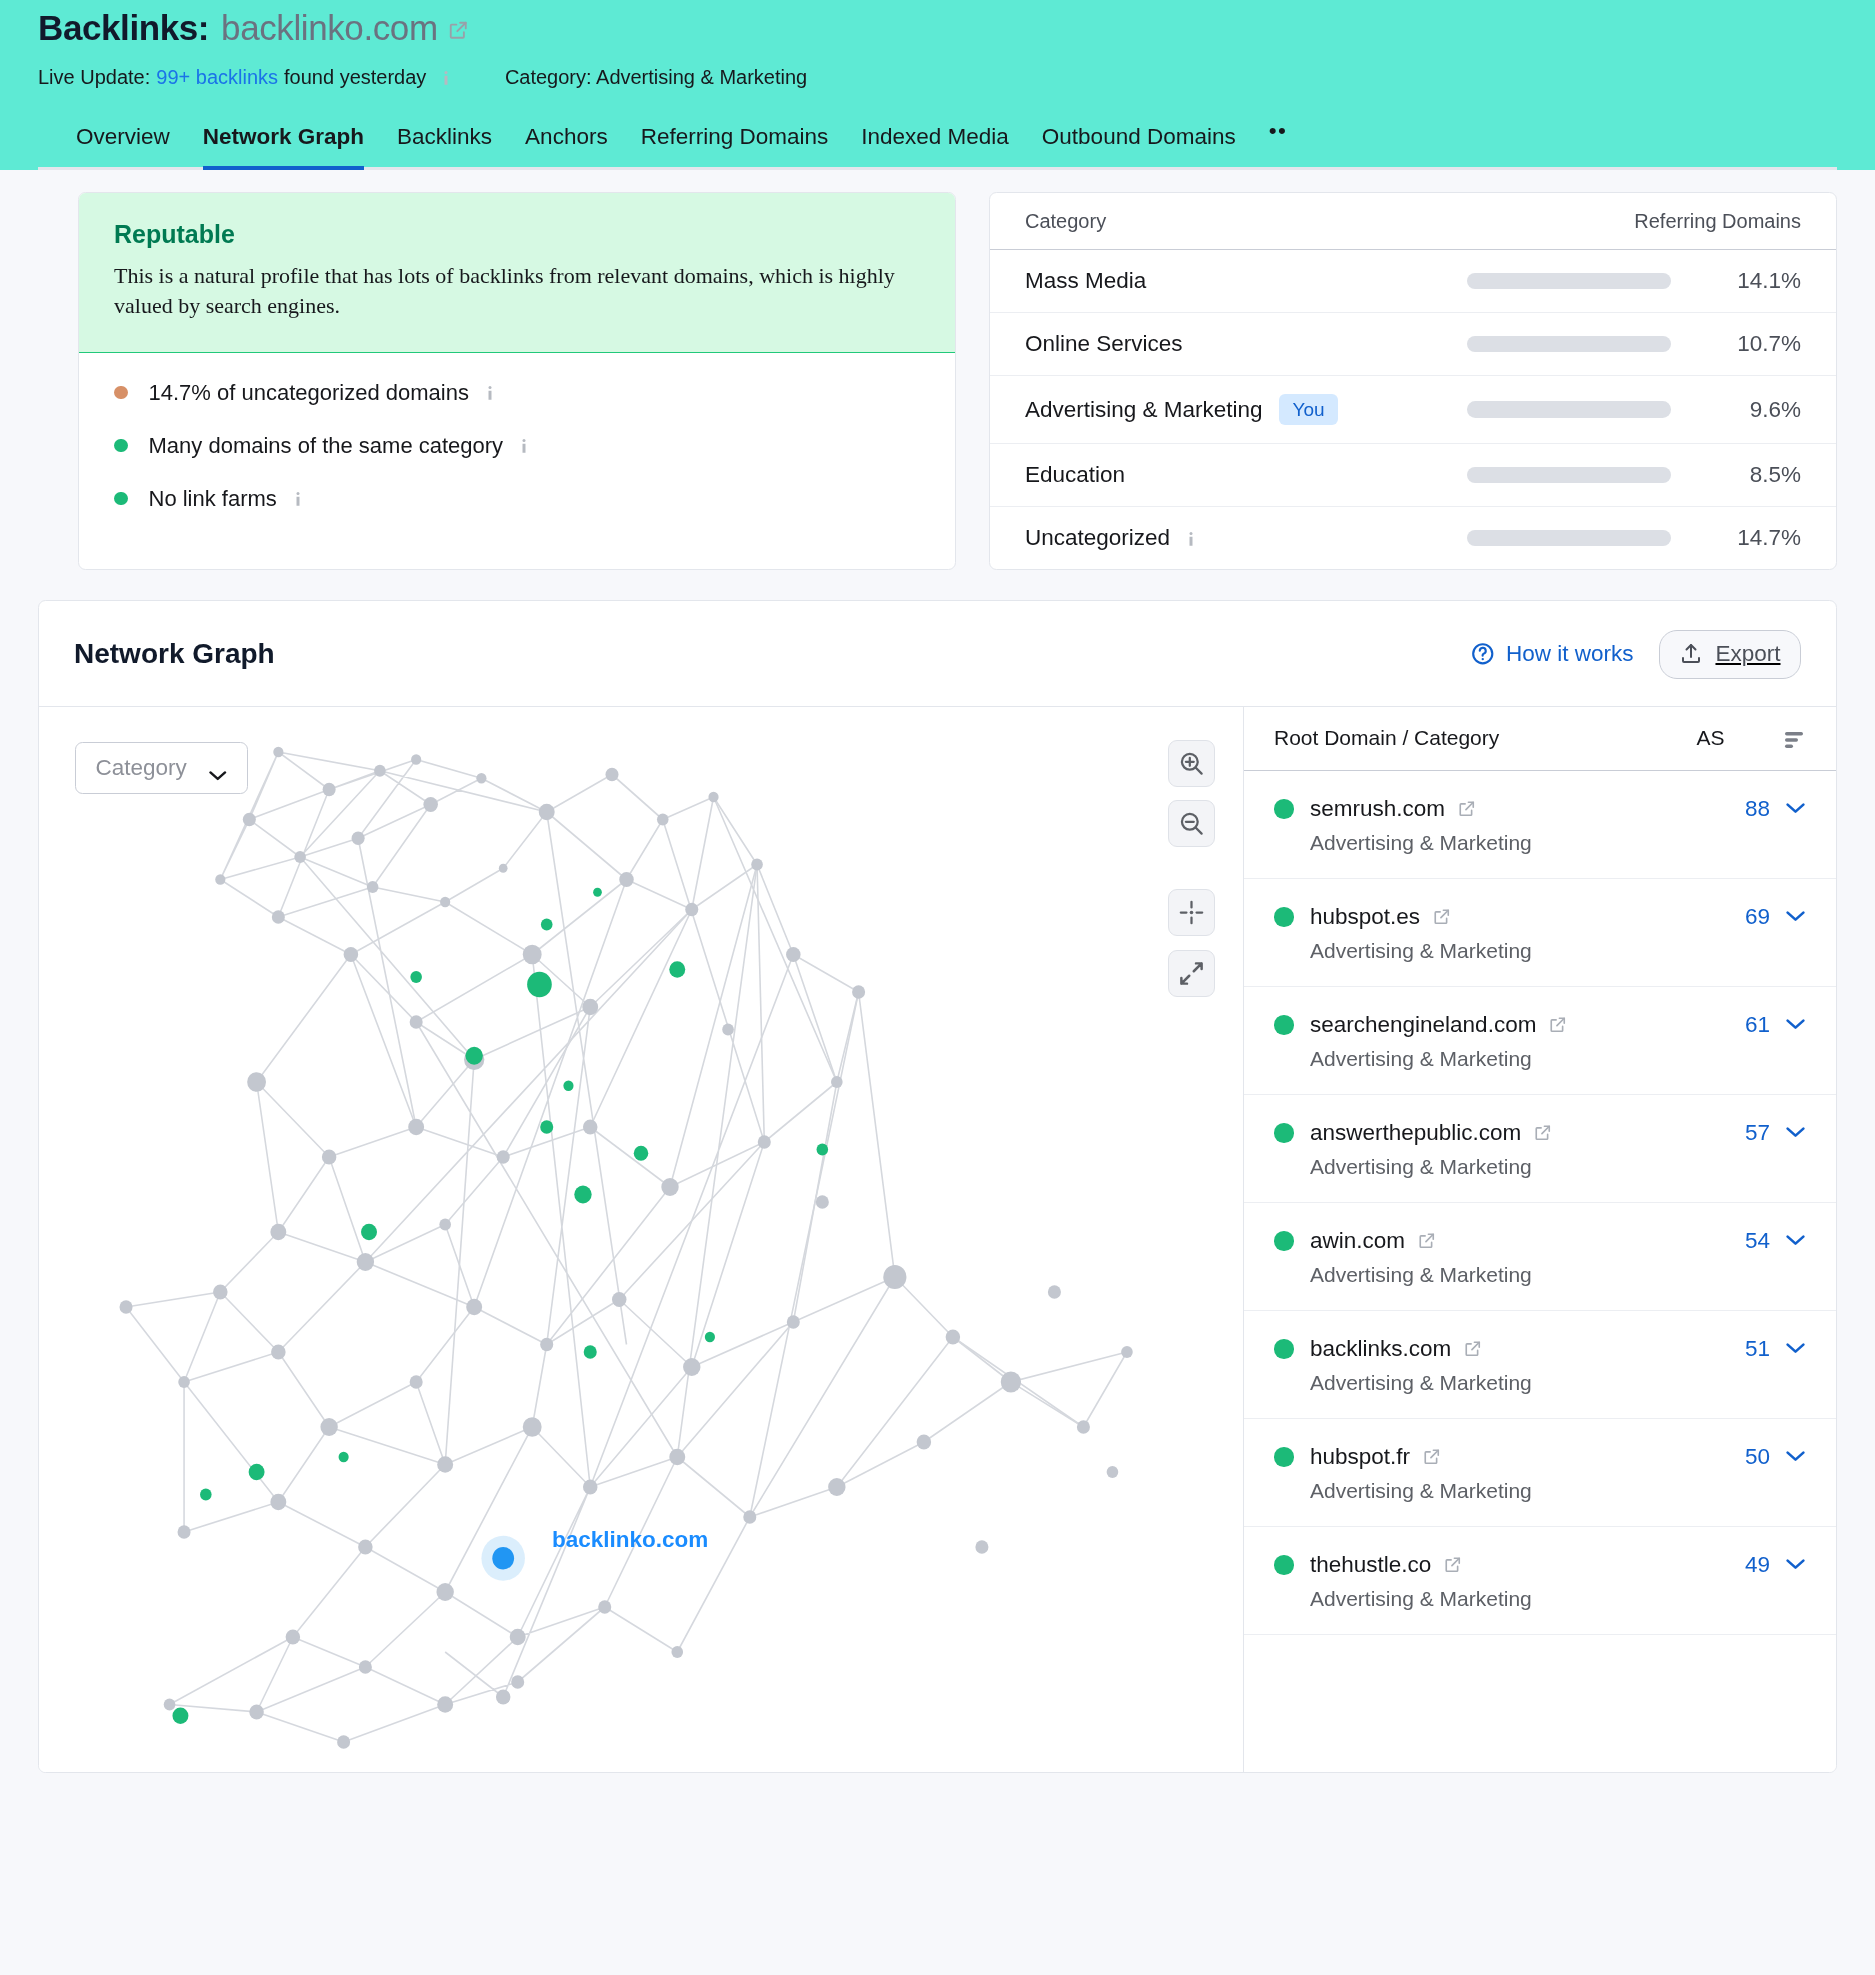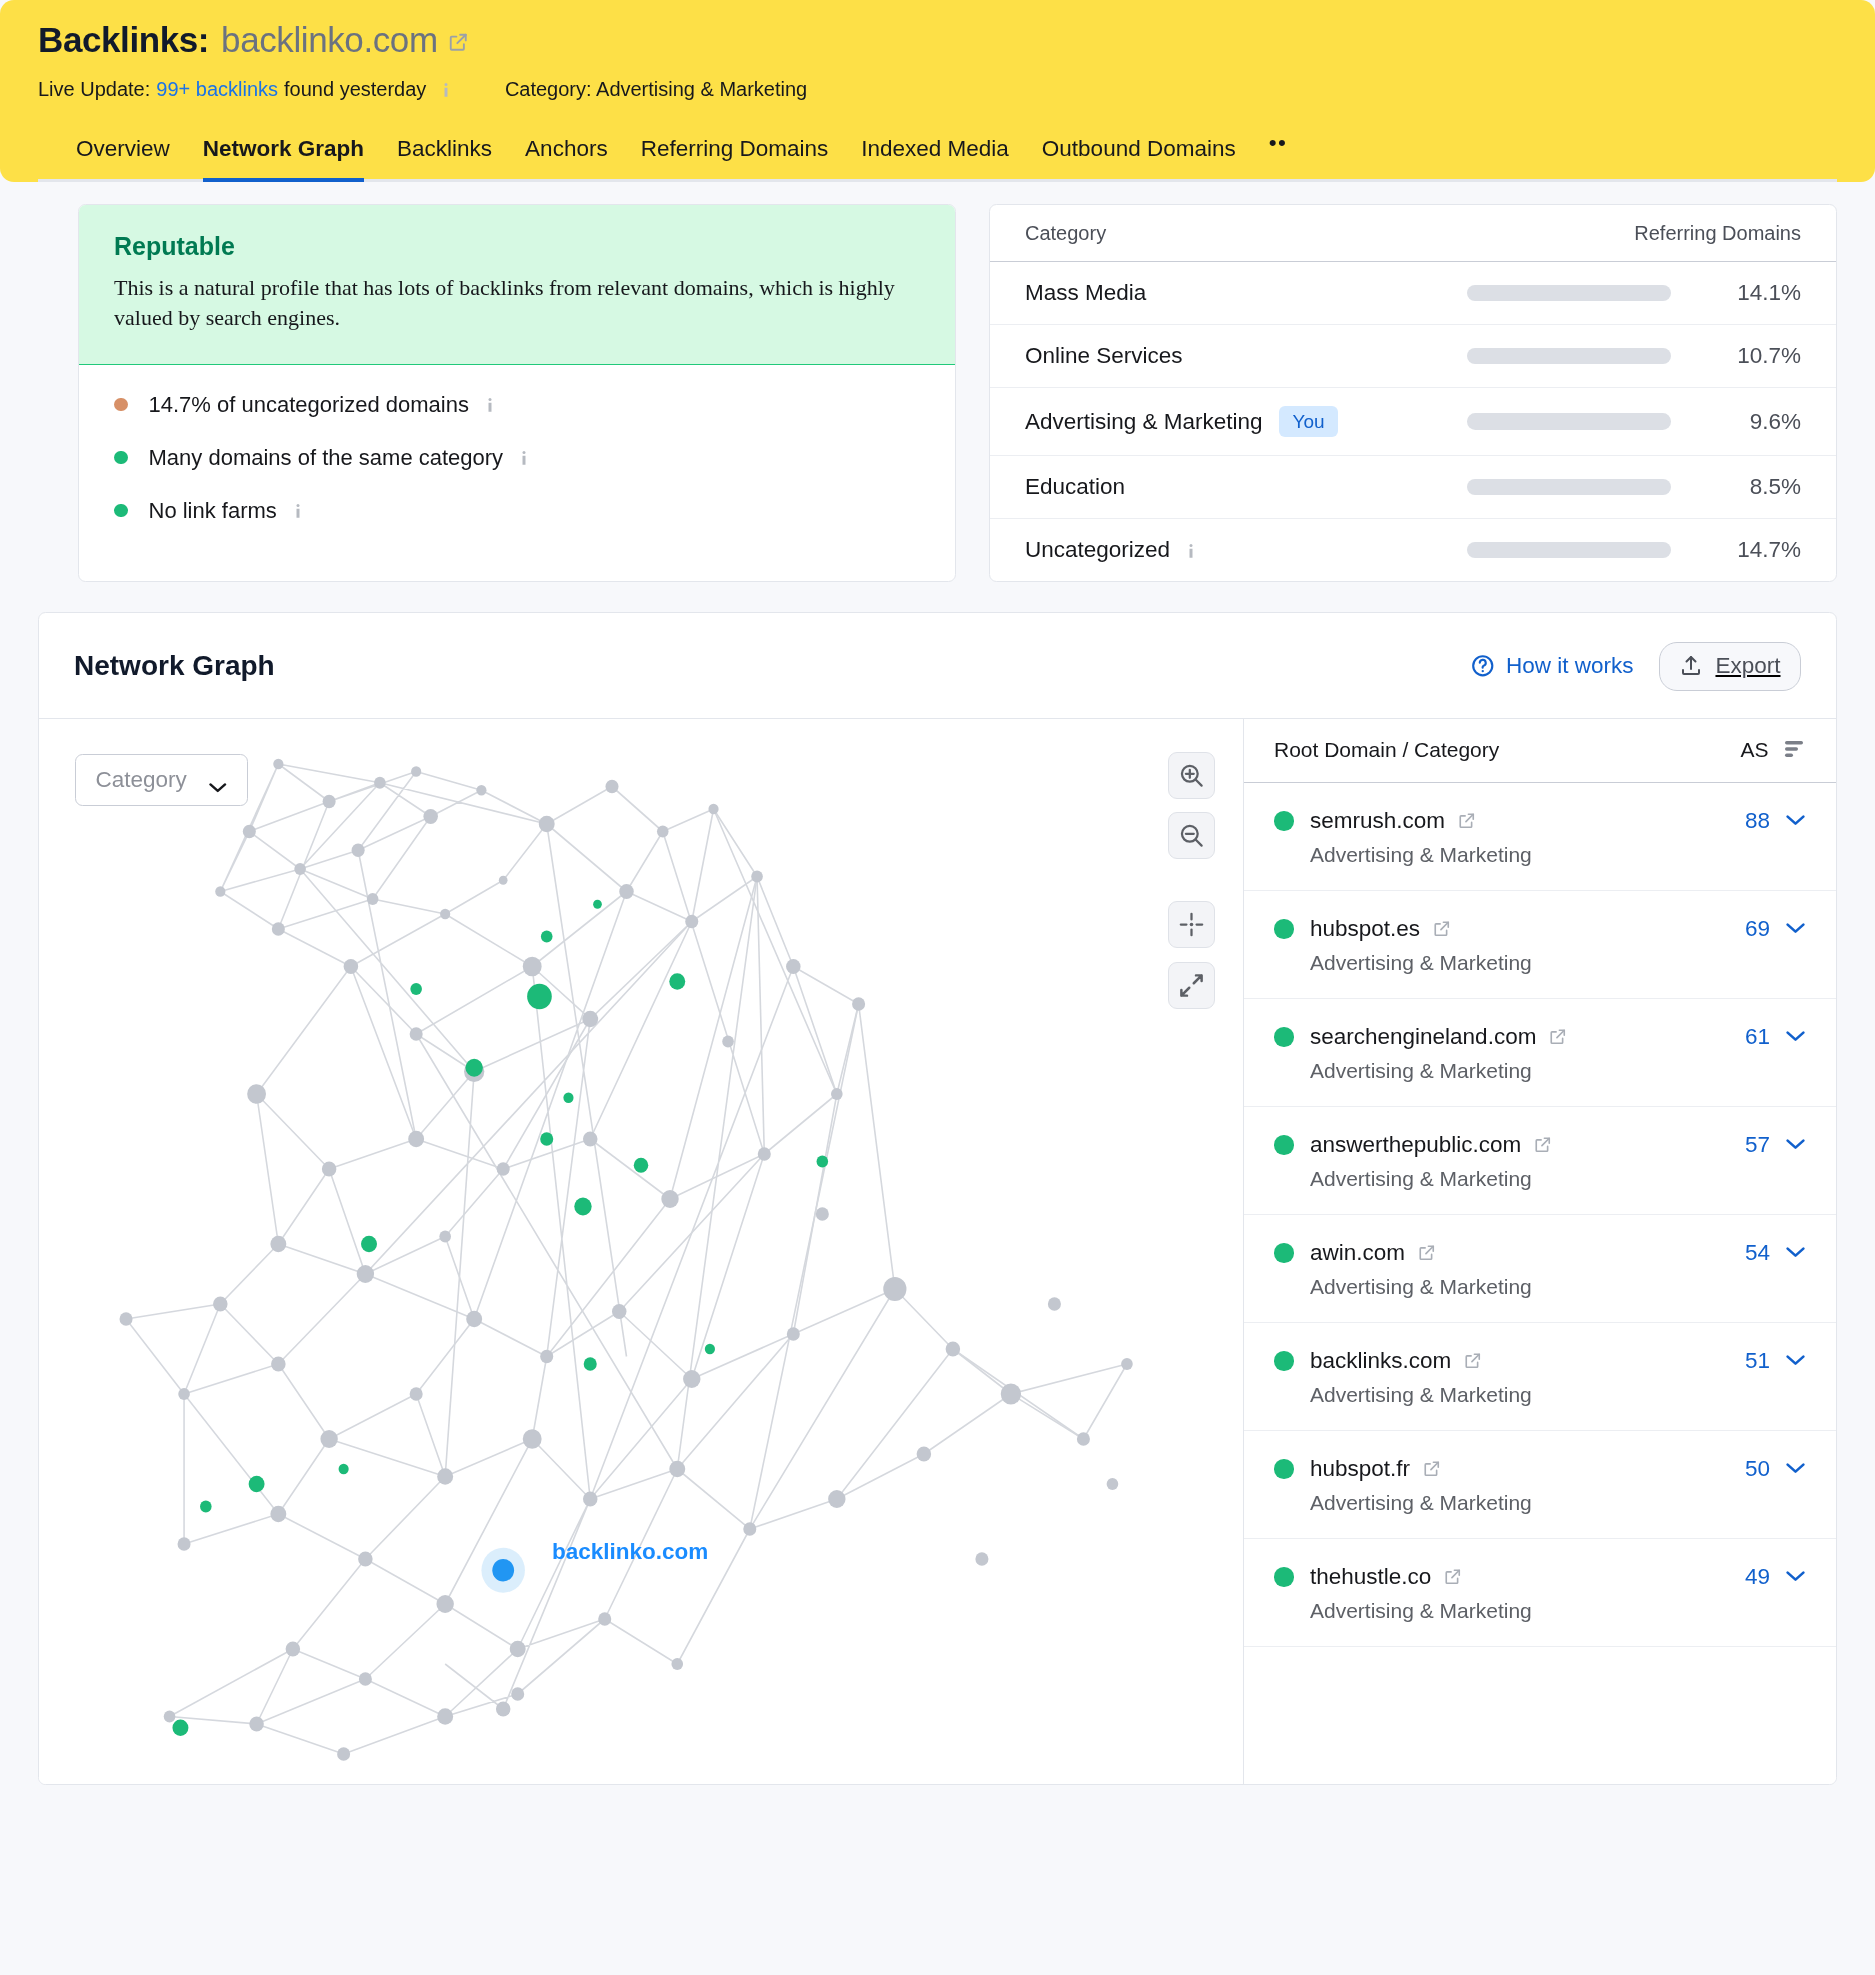--- a/index.html
+++ b/index.html
@@ -5,21 +5,21 @@
   * { box-sizing: border-box; margin: 0; padding: 0; }
   html, body {
     width: 1875px;
     height: 1975px;
     background: #f7f8fb;
     font-family: "Liberation Sans", sans-serif;
     overflow: hidden;
   }
 
   
-  .page-header { padding: 20px 38px 0 38px; background: #fde047; border-radius: 14px; }
+  .page-header { padding: 8px 38px 0 38px; background: #5eead4; }
   .title-row { display: flex; align-items: baseline; gap: 0; }
   .title-main { font-size: 35px; font-weight: 700; color: #111a2b; letter-spacing: -0.4px; }
   .title-domain { font-size: 35px; font-weight: 400; color: #6b7280; margin-left: 12px; letter-spacing: -0.4px; }
   .ext-link-title { display:inline-block; width: 22.5px; height: 22.5px; margin-left: 9px; position: relative; top: 1.5px; }
   .ext-link-title svg { width: 100%; height: 100%; }
 
   .subtitle-row { display: flex; align-items: center; margin-top: 18px; font-size: 20px; color: #17181c; }
   .subtitle-row .link-blue { color: #1a73e8; margin: 0 6px; }
   .info-i { display: inline-flex; align-items: center; justify-content: center; width: 18px; height: 22.5px; margin-left: 10.5px; }
   .info-i svg { width: 100%; height: 100%; }
@@ -113,21 +113,21 @@
   .ctrl-btn.spaced { margin-top: 28.5px; }
   .ctrl-btn svg { width: 27px; height: 27px; }
 
   .center-label {
     position: absolute; font-size: 22.5px; font-weight: 700; color: #1a8cff;
     left: 513px; top: 820px; white-space: nowrap; z-index: 3;
   }
 
   
   .domain-list { width: 593px; border-left: 0.8px solid #e3e6ec; background: #fff; display: flex; flex-direction: column; }
-  .dl-head { display: flex; align-items: center; padding: 19.5px 30px; border-bottom: 1.5px solid #c9cdd6; }
+  .dl-head { display: flex; align-items: flex-end; padding: 19.5px 30px; border-bottom: 1.5px solid #c9cdd6; gap: 44px; }
   .dl-head .dl-title { font-size: 21px; color: #17181c; flex: 1; }
   .dl-head .dl-as { font-size: 21px; color: #17181c; margin-right: 13.5px; }
   .dl-head .sort-icon { width: 24px; height: 19.5px; }
   .dl-row { padding: 25.5px 30px 22.5px 30px; border-bottom: 0.8px solid #eceef2; }
   .dl-r1 { display: flex; align-items: center; }
   .dl-dot { width: 19.5px; height: 19.5px; border-radius: 50%; background: #1cba78; margin-right: 16.5px; flex: 0 0 auto; }
   .dl-domain { font-size: 22.5px; color: #17181c; }
   .dl-ext { width: 19.5px; height: 19.5px; margin-left: 12px; }
   .dl-spacer { flex: 1; }
   .dl-as-val { font-size: 22.5px; color: #1160cc; }

